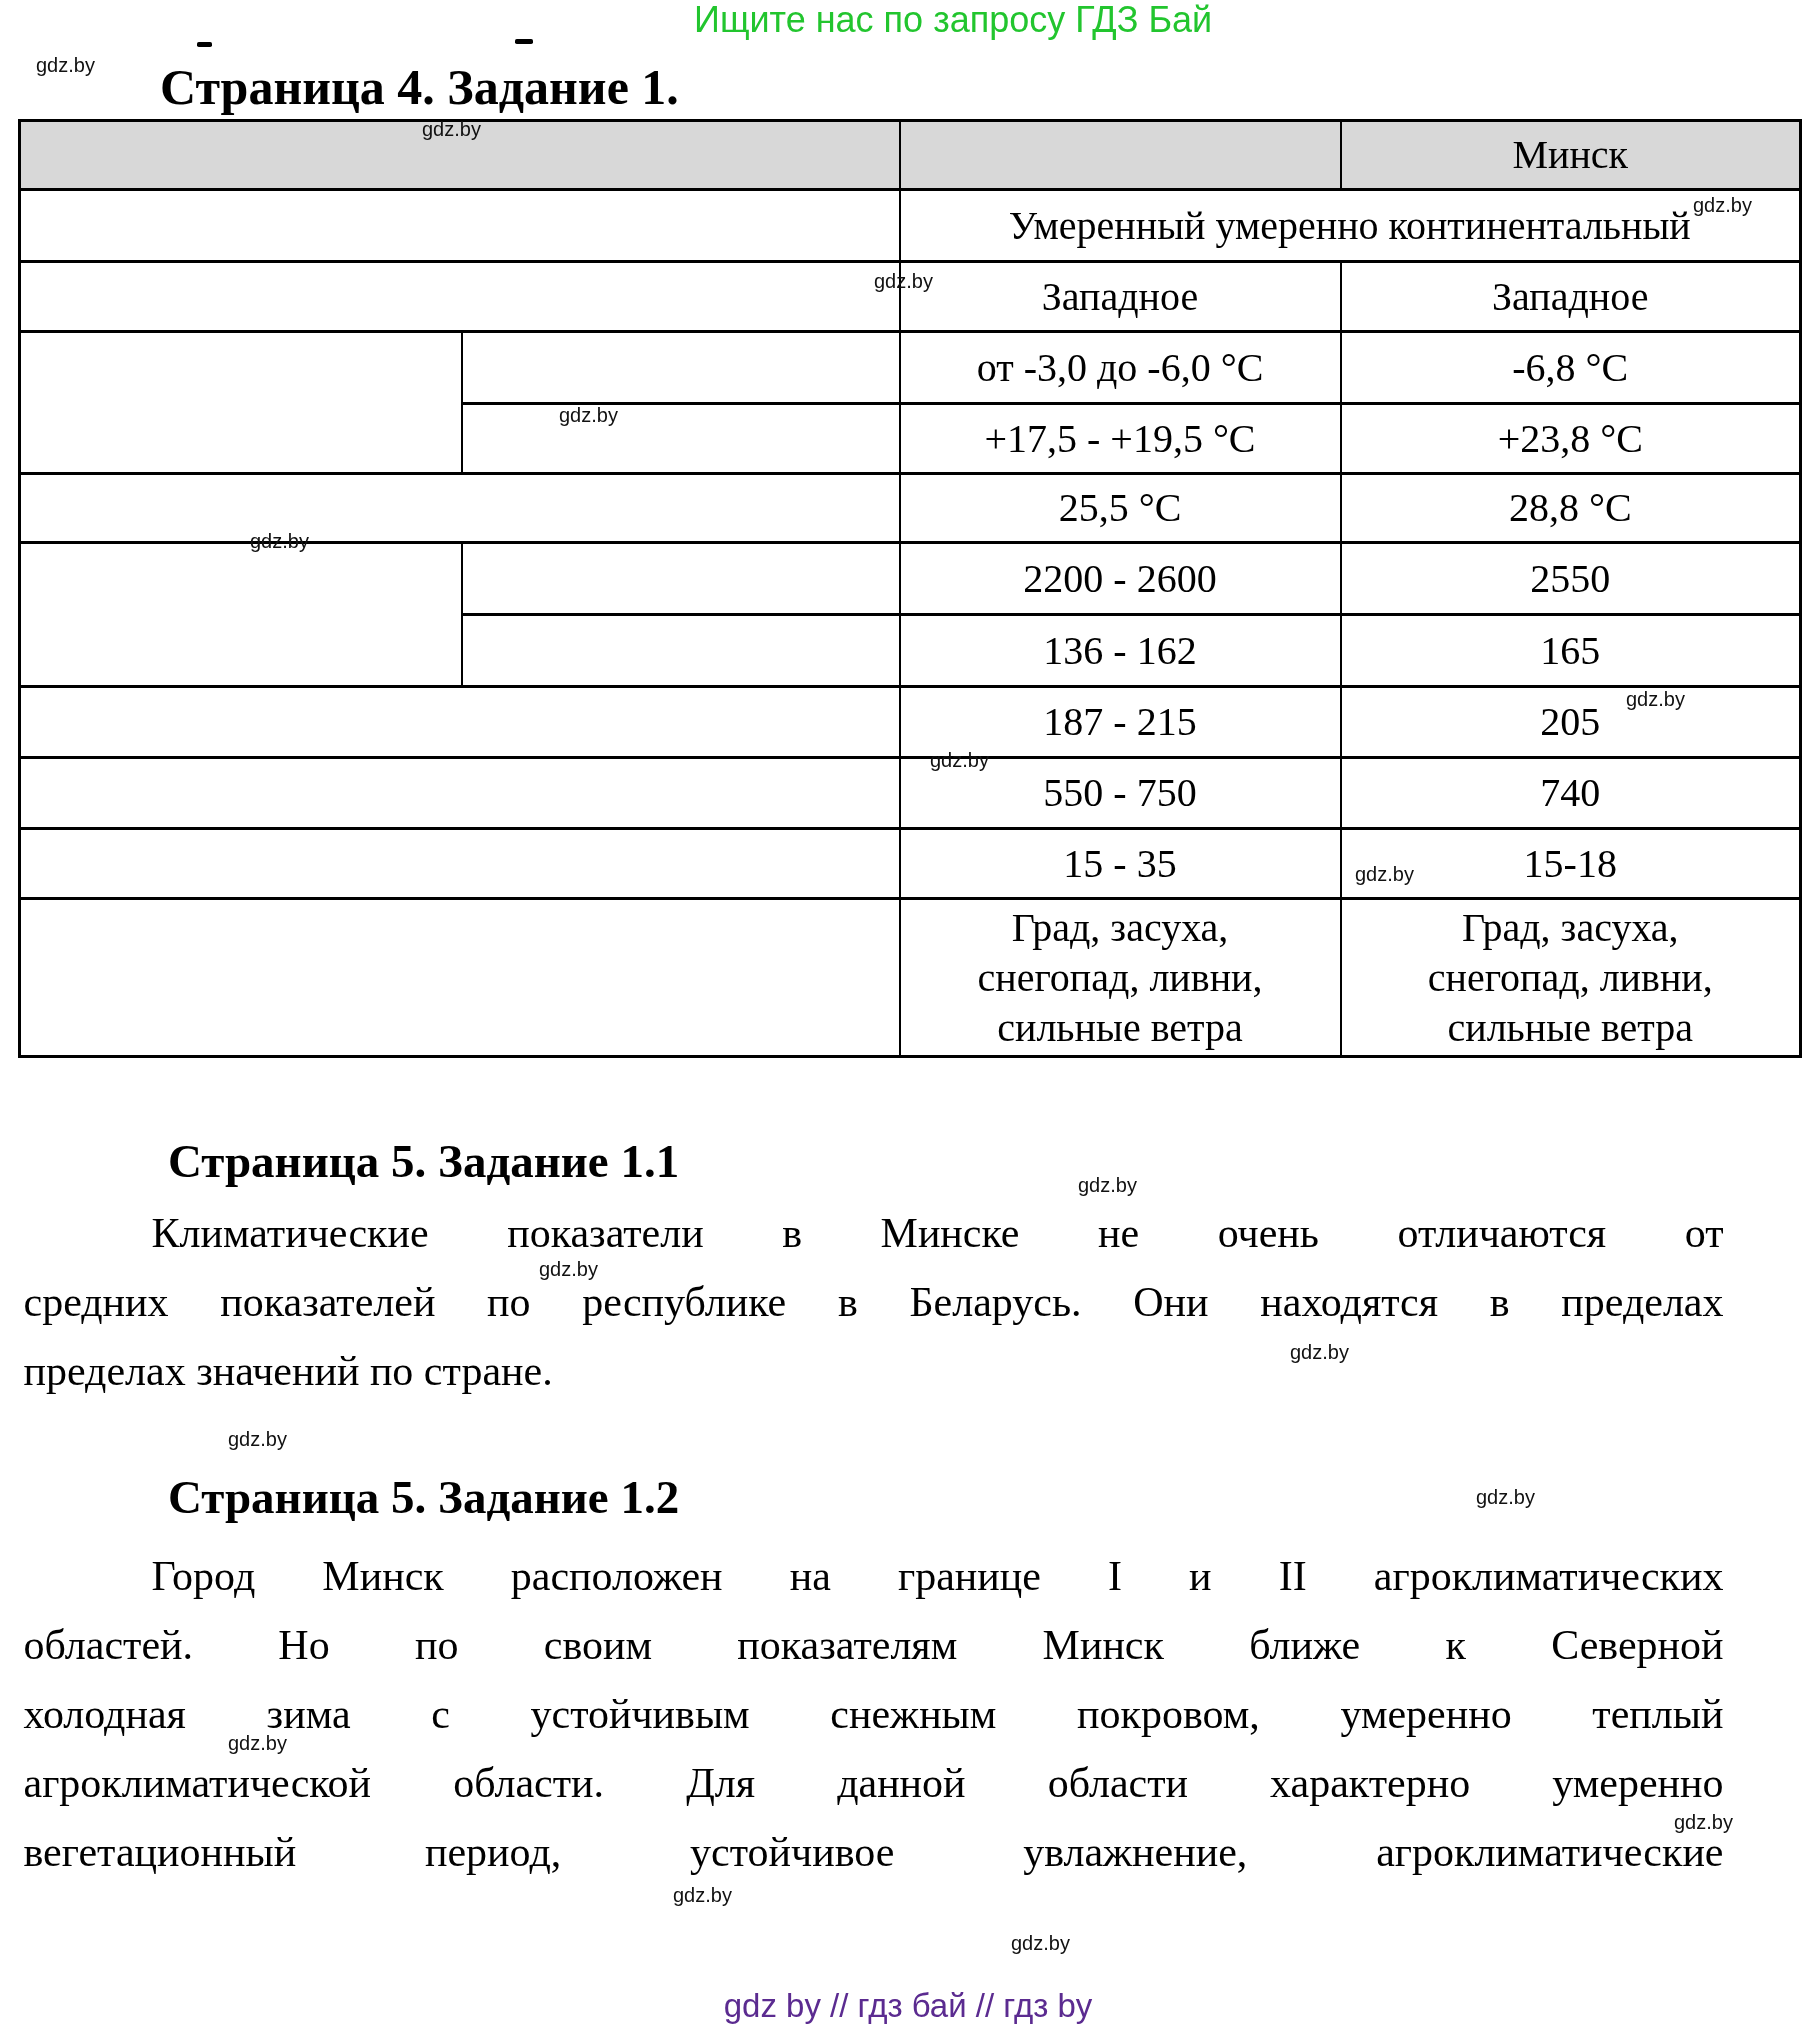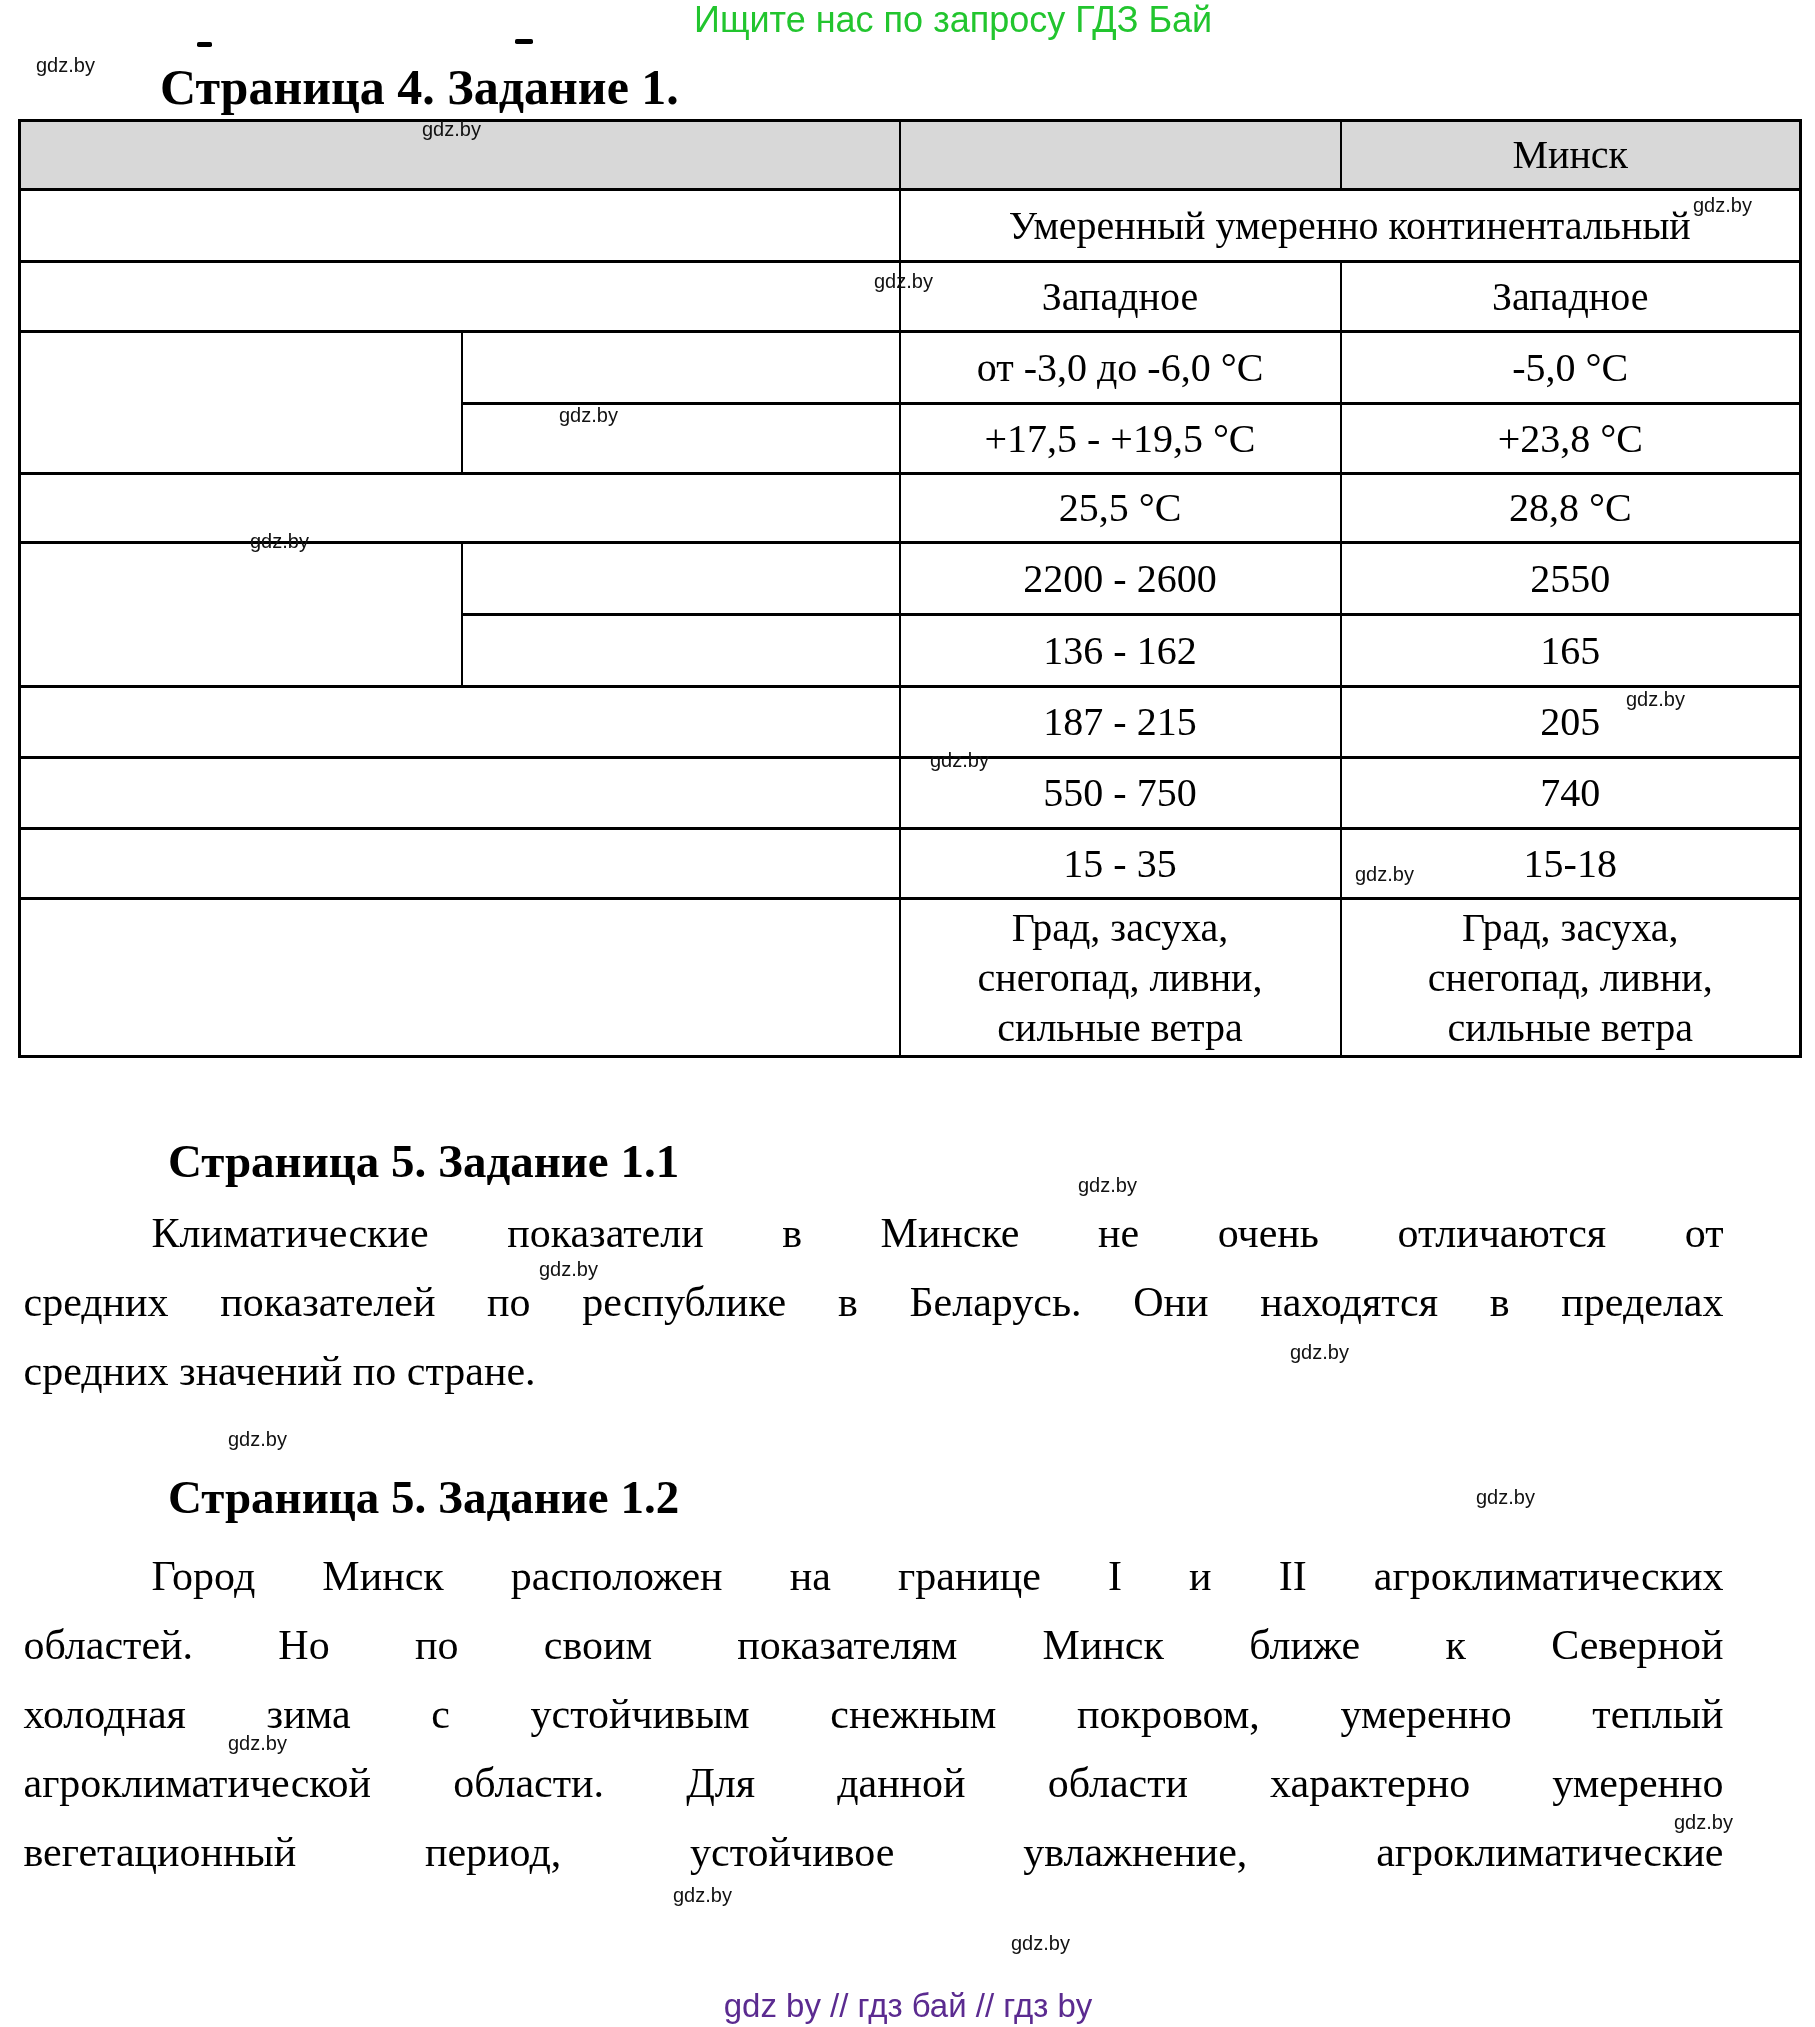--- a/index.html
+++ b/index.html
@@ -99,21 +99,21 @@
     </tr>
     <tr style="height:70px">
       <td colspan="2"></td>
       <td>Западное</td>
       <td>Западное</td>
     </tr>
     <tr style="height:72px">
       <td rowspan="2"></td>
       <td></td>
       <td>от -3,0 до -6,0 °С</td>
-      <td>-5,0 °С</td>
+      <td>-6,8 °С</td>
     </tr>
     <tr style="height:70px">
       <td></td>
       <td>+17,5 - +19,5 °С</td>
       <td>+23,8 °С</td>
     </tr>
     <tr style="height:69px">
       <td colspan="2"></td>
       <td>25,5 °С</td>
       <td>28,8 °С</td>
@@ -153,21 +153,21 @@
 снегопад, ливни,
 сильные ветра</td>
     </tr>
   </tbody>
     </table>
 
   <div class="sec-heading" style="top:1134px;">Страница 5. Задание 1.1</div>
   <div class="para" style="top:1199px;">
     <div class="jl indent">Климатические показатели в Минске не очень отличаются от</div>
     <div class="jl">средних показателей по республике в Беларусь. Они находятся в пределах</div>
-    <div class="last">средних значений по стране.</div>
+    <div class="last">пределах значений по стране.</div>
   </div>
 
   <div class="sec-heading" style="top:1470px;">Страница 5. Задание 1.2</div>
   <div class="para" style="top:1542px;">
     <div class="jl indent">Город Минск расположен на границе I и II агроклиматических</div>
     <div class="jl">областей. Но по своим показателям Минск ближе к Северной</div>
     <div class="jl">холодная зима с устойчивым снежным покровом, умеренно теплый</div>
     <div class="jl">агроклиматической области. Для данной области характерно умеренно</div>
     <div class="jl">вегетационный период, устойчивое увлажнение, агроклиматические</div>
   </div>

